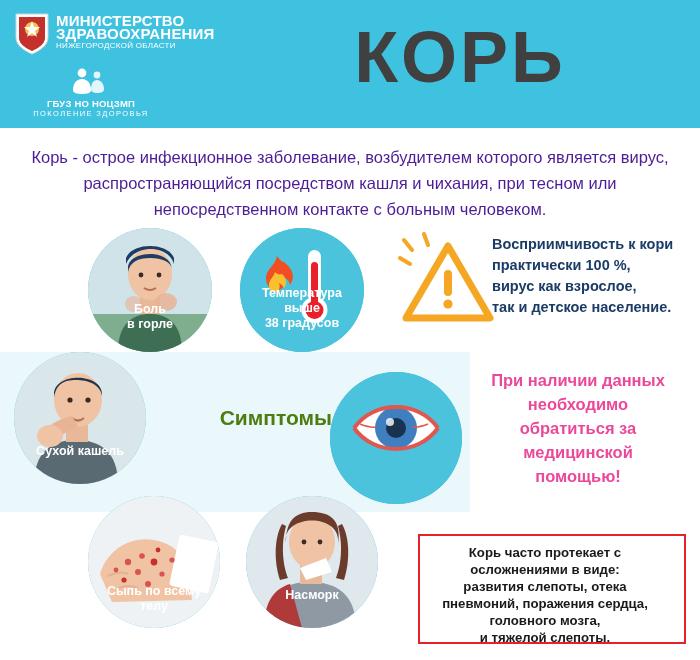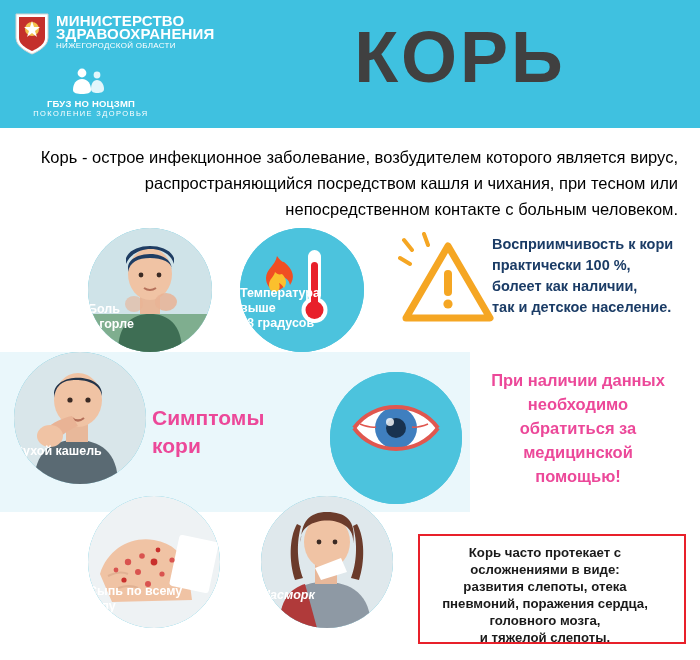--- a/index.html
+++ b/index.html
@@ -93,24 +93,24 @@
     color: #404040;
     letter-spacing: 3px;
     line-height: 86px;
   }
 
   
   .intro {
     position: absolute;
     left: 22px; top: 144px;
     width: 656px;
-    text-align: right;
+    text-align: center;
     font-size: 16.5px;
     line-height: 26px;
-    color: #000000;
+    color: #4c1d95;
   }
 
   
   .symptom-bg {
     position: absolute;
     left: 0; top: 352px;
     width: 470px; height: 160px;
     background: #eaf7fb;
   }
 
@@ -123,43 +123,44 @@
   }
   .circle .photo {
     position: absolute;
     left: 0; top: 0;
     width: 100%; height: 100%;
   }
   .cap {
     position: absolute;
     left: 0;
     width: 100%;
+    text-align: center;
     color: #ffffff;
     font-weight: bold;
     font-size: 12.5px;
     line-height: 15px;
     z-index: 5;
   }
 
   
   #c-throat { left: 88px;  top: 228px; width: 124px; height: 124px; }
   #c-temp   { left: 240px; top: 228px; width: 124px; height: 124px; }
   #c-cough  { left: 14px;  top: 352px; width: 132px; height: 132px; }
   #c-conj   { left: 330px; top: 372px; width: 132px; height: 132px; }
   #c-rash   { left: 88px;  top: 496px; width: 132px; height: 132px; }
-  #c-nose   { left: 261px; top: 496px; width: 132px; height: 132px; font-style: italic; }
+  #c-nose   { left: 246px; top: 496px; width: 132px; height: 132px; }
 
   .symptoms-label {
     position: absolute;
     left: 152px; top: 404px;
     width: 180px;
-    text-align: left;
+    text-align: right;
     font-size: 21px;
     font-weight: bold;
-    color: #ec4899;
+    color: #4d7c0f;
     line-height: 28px;
   }
 
   
   .warn-wrap {
     position: absolute;
     left: 398px; top: 232px;
     width: 100px; height: 100px;
   }
   .warn-text {
@@ -352,35 +353,34 @@
       <circle cx="74" cy="46" r="2.4" fill="#3a2a24"></circle>
       <path d="M54 72 l26 -10 l6 14 l-26 8 z" fill="#ffffff"></path>
     </svg>
     <div class="cap" style="top:92px;">
       <div>Насморк</div>
     </div>
   </div>
 
   <div class="symptoms-label">
     <div>Симптомы</div>
-    <div>кори</div>
   </div>
 
   <div class="warn-wrap">
     <svg width="100" height="100" viewBox="0 0 100 100">
       <path d="M50 14 L92 86 H8 Z" fill="none" stroke="#f5a623" stroke-width="7" stroke-linejoin="round"></path>
       <rect x="46" y="38" width="8" height="26" rx="4" fill="#f5a623"></rect>
       <circle cx="50" cy="72" r="4.6" fill="#f5a623"></circle>
       <path d="M2 26 L12 32 M6 8 L14 18 M26 2 L30 13" stroke="#f5a623" stroke-width="4" stroke-linecap="round"></path>
     </svg>
   </div>
   <div class="warn-text">
     <div>Восприимчивость к кори</div>
     <div>практически 100 %,</div>
-    <div>болеет как наличии,</div>
+    <div>вирус как взрослое,</div>
     <div>так и детское население.</div>
   </div>
 
   <div class="red-call">
     <div>При наличии данных</div>
     <div>необходимо</div>
     <div>обратиться за</div>
     <div>медицинской</div>
     <div>помощью!</div>
   </div>

